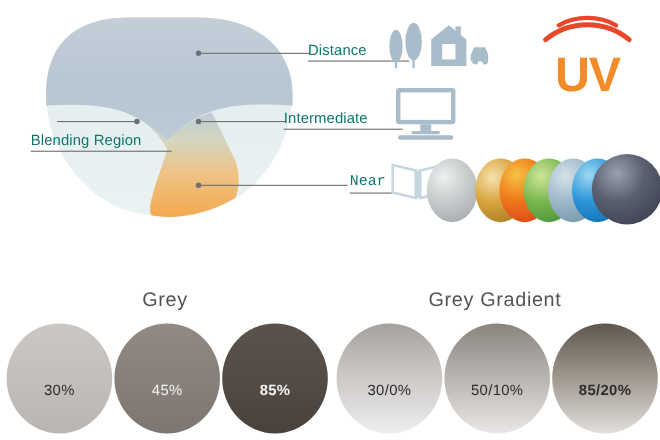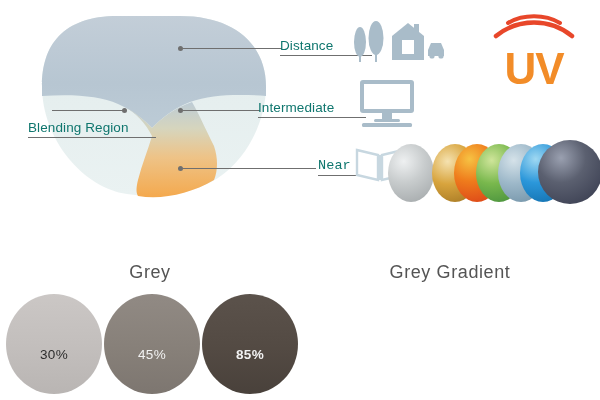--- a/index.html
+++ b/index.html
@@ -217,17 +217,28 @@
           <span class="pct">45%</span>
         </div>
         <div class="swatch sw3 dark" style="background:linear-gradient(180deg,#5b524b 0%,#534a43 55%,#49413b 100%);">
           <span class="pct">85%</span>
         </div>
       </div>
     </div>
 
     <div class="group right">
       <div class="group-title">Grey Gradient</div>
+      <div class="swatches">
+        <div class="swatch sw1" style="background:linear-gradient(180deg,#a5a19f 0%,#c9c6c4 45%,#efeeed 100%);">
+          <span class="pct">30/0%</span>
+        </div>
+        <div class="swatch sw2" style="background:linear-gradient(180deg,#8a847f 0%,#b5b0ac 45%,#e9e7e6 100%);">
+          <span class="pct">50/10%</span>
+        </div>
+        <div class="swatch sw3" style="background:linear-gradient(180deg,#5f564d 0%,#9a9188 45%,#e2dfdc 100%);">
+          <span class="pct">85/20%</span>
+        </div>
+      </div>
     </div>
 
   </div>
 
 </div>
 
 </body></html>

